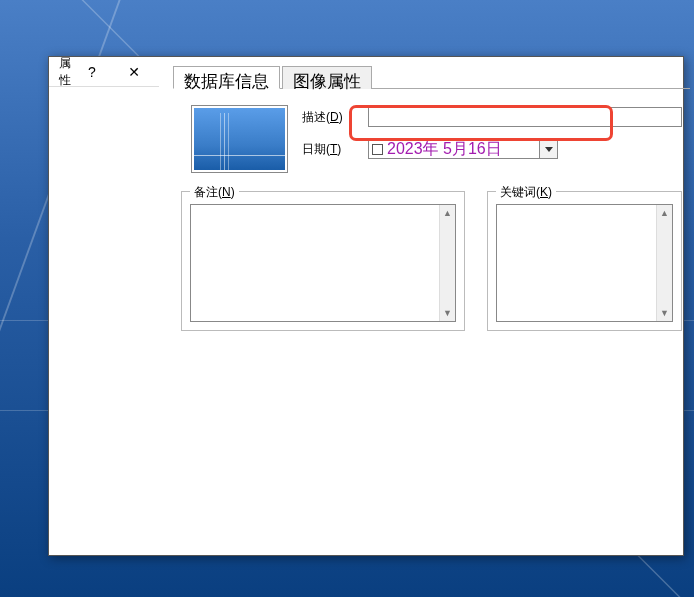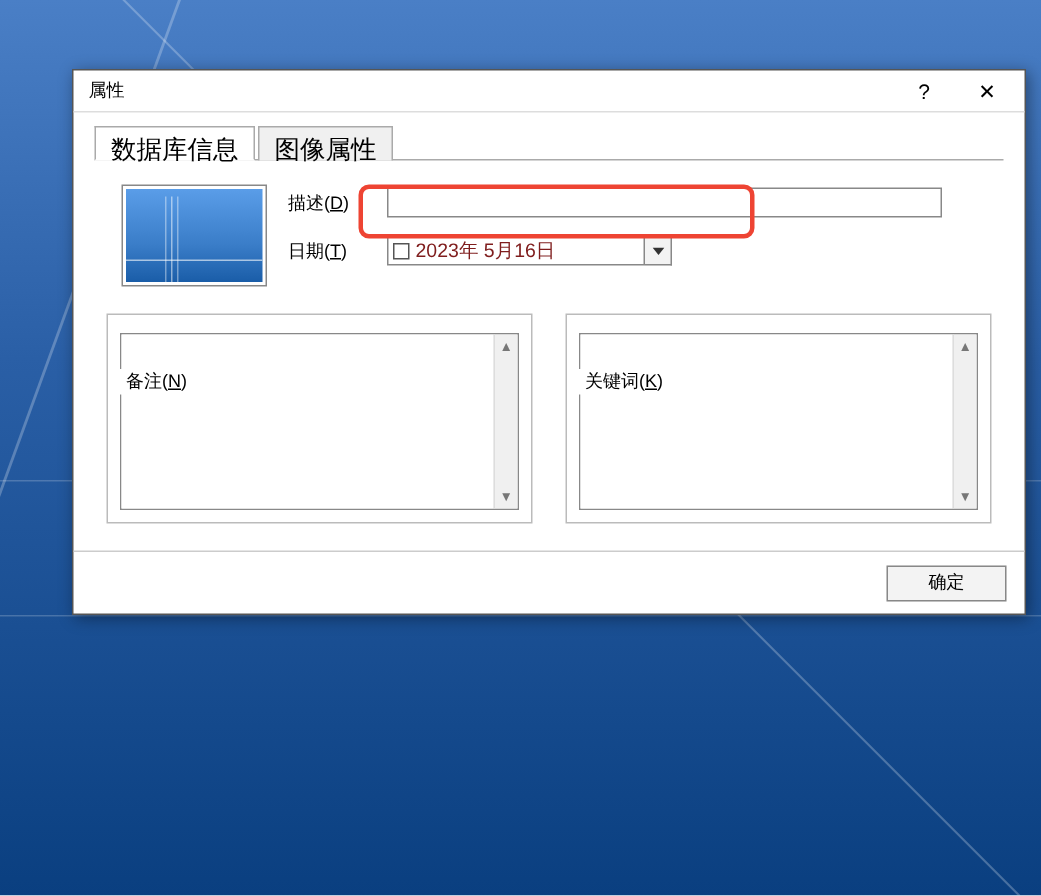--- a/index.html
+++ b/index.html
@@ -19,23 +19,23 @@
   .bg-bar.b2 { top: 410px; }
   .watermark {
     position: absolute; right: 10px; bottom: 8px; text-align: right;
     color: rgba(200,230,200,0.65); font-style: italic; font-size: 15px;
     text-shadow: 0 0 4px rgba(0,0,0,0.5);
   }
   .watermark .line1 { font-weight: bold; font-size: 20px; }
   .watermark .x { color: #b6df4a; }
 
   .dialog {
-    position: absolute; left: 48px; top: 46px; width: 636px; height: 364px;
+    position: absolute; left: 48px; top: 56px; width: 636px; height: 500px;
     background: #fff; border: 1px solid #555; box-shadow: 2px 2px 10px rgba(0,0,0,0.4);
-    display: flex; flex-direction: column;
+    display: flex; flex-direction: row;
   }
   .titlebar {
     height: 30px; display: flex; align-items: center; padding: 0 4px 0 10px;
     border-bottom: 1px solid #ddd;
   }
   .titlebar .title { flex: 1; font-size: 12px; color: #000; }
   .titlebar .tbtn {
     width: 42px; height: 26px; display: flex; align-items: center; justify-content: center;
     font-size: 14px; cursor: default;
   }
@@ -86,31 +86,31 @@
   }
 
   .datewrap { display: flex; align-items: center; }
   .datebox {
     display: flex; align-items: center; border: 1px solid #888; height: 20px; width: 172px;
     background: #fff; padding: 0 3px; gap: 4px;
   }
   .datebox .chk {
     width: 11px; height: 11px; border: 1px solid #555; background: #fff; flex-shrink: 0;
   }
-  .datebox .dval { color: #7f1d1d; font-size: 13px; }
+  .datebox .dval { color: #a21caf; font-size: 16px; }
   .ddbtn {
     width: 18px; height: 20px; border: 1px solid #888; border-left: none;
     display: flex; align-items: center; justify-content: center; background: #f3f3f3;
   }
   .ddbtn svg { display: block; }
 
   .midrow { display: flex; gap: 22px; margin-top: 18px; }
   .group { position: relative; border: 1px solid #bbb; padding: 12px 8px 8px 8px; }
   .group .glabel {
-    position: absolute; top: -8px; left: 8px; background: #fff; padding: 0 4px; font-size: 12px; margin-top: 44px;
+    position: absolute; top: -8px; left: 8px; background: #fff; padding: 0 4px; font-size: 12px;
   }
   .group .glabel .ukey { text-decoration: underline; }
   .g-notes { flex: 0 0 284px; height: 140px; }
   .g-keys { flex: 1; height: 140px; }
   .tarea-wrap { width: 100%; height: 100%; border: 1px solid #888; background: #fff; display: flex; }
   .tarea { flex: 1; border: none; resize: none; font-family: inherit; font-size: 12px; padding: 2px; outline: none; }
   .sbar { width: 16px; background: #f0f0f0; border-left: 1px solid #ddd; display: flex; flex-direction: column; justify-content: space-between; }
   .sbar .arrow { height: 16px; display: flex; align-items: center; justify-content: center; color: #777; font-size: 9px; }
 
   .footer {

